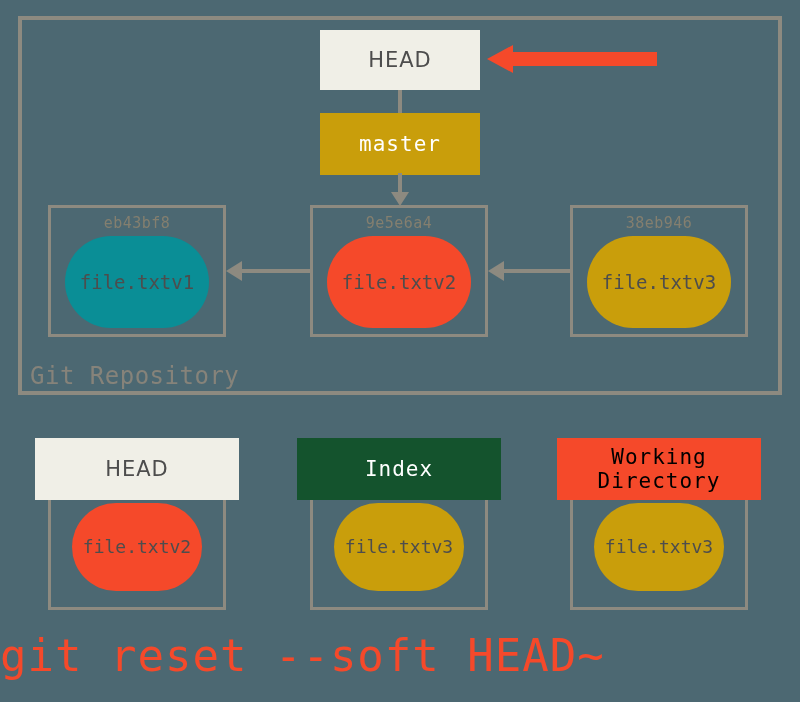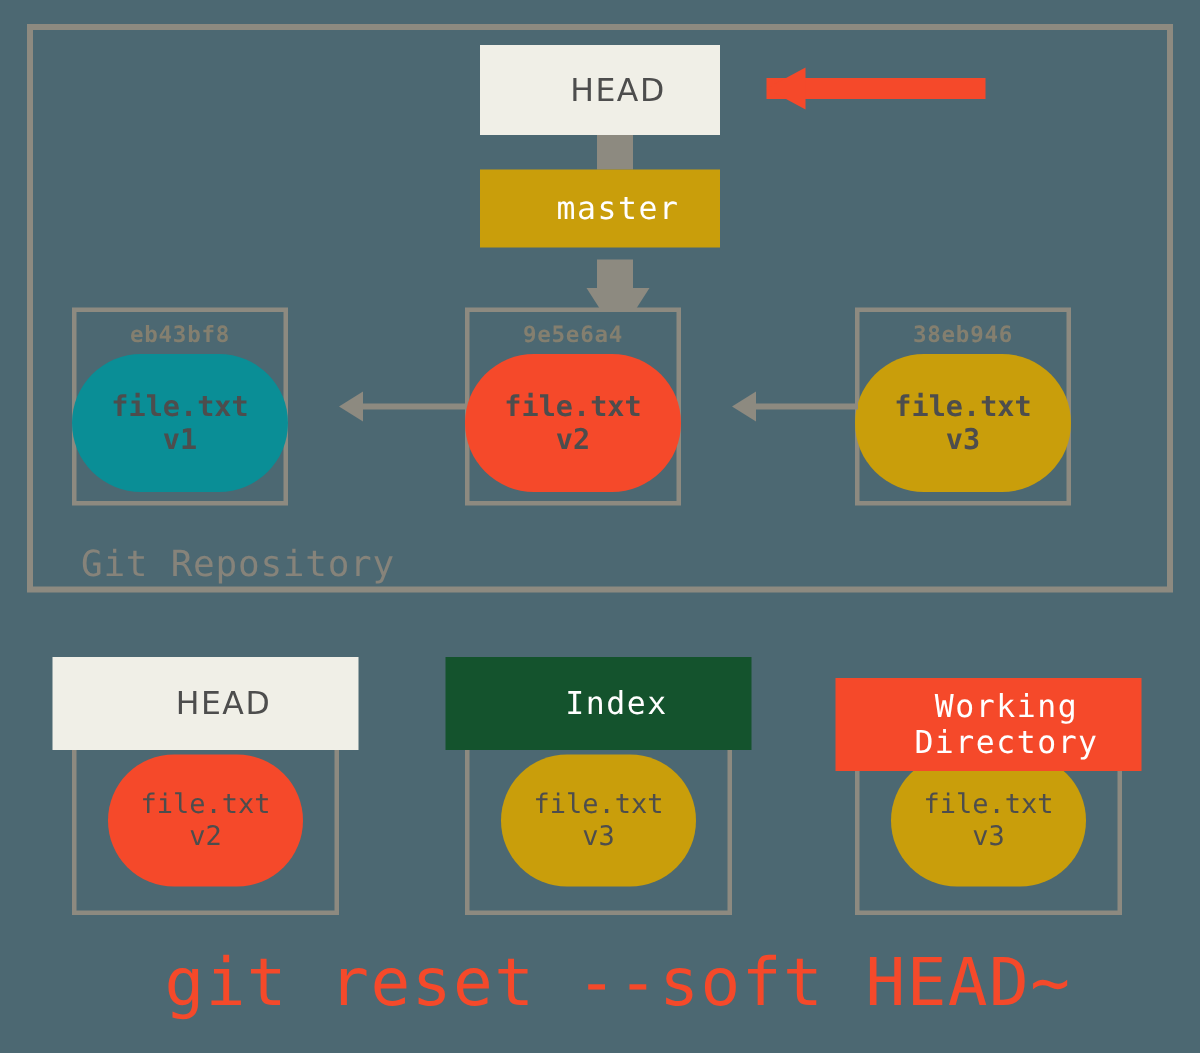--- a/index.html
+++ b/index.html
@@ -11,21 +11,21 @@
   #stage {
     position: relative;
     width: 800px;
     height: 702px;
     background: #4c6872;
     overflow: hidden;
     font-family: "DejaVu Sans Mono", "Liberation Mono", monospace;
   }
 
   
-  .abs { position: absolute; box-sizing: border-box; padding-left: 24px; }
+  .abs { position: absolute; box-sizing: border-box; }
 
   
   .repo-frame {
     left: 18px;
     top: 16px;
     width: 764px;
     height: 379px;
     border: 4px solid #8d8a80;
     background: transparent;
   }
@@ -53,21 +53,21 @@
     font-size: 21px;
     font-family: "DejaVu Sans", "Liberation Sans", sans-serif;
     letter-spacing: 1px;
   }
 
   
   .master-box {
     left: 320px;
     top: 113px;
     width: 160px;
-    height: 52px;
+    height: 62px;
     background: #c99e0b;
     display: flex;
     align-items: center;
     justify-content: center;
     color: #ffffff;
     font-size: 21px;
     letter-spacing: 1px;
   }
 
   
@@ -78,46 +78,45 @@
   .varrowhead {
     width: 0;
     height: 0;
     border-left: 9px solid transparent;
     border-right: 9px solid transparent;
     border-top: 14px solid #8d8a80;
   }
 
   
   .commit-box {
-    width: 144px;
+    width: 178px;
     height: 132px;
     border: 3px solid #8d8a80;
     background: transparent;
-    font-weight: bold;
   }
   .commit-hash {
     position: absolute;
     left: 0;
     right: 0;
     top: 6px;
     text-align: center;
     font-size: 15px;
     color: #847f6f;
     letter-spacing: 0.5px;
   }
   .blob {
     position: absolute;
     left: 50%;
     transform: translateX(-50%);
     top: 28px;
     width: 144px;
     height: 92px;
     border-radius: 48px;
     display: flex;
-    flex-direction: column;
+    flex-direction: row;
     align-items: center;
     justify-content: center;
     color: #4d4d4d;
     font-size: 19px;
     line-height: 1.18;
     text-align: left;
   }
   .blob-small {
     width: 130px;
     height: 88px;
@@ -178,21 +177,20 @@
     line-height: 1.15;
     letter-spacing: 1px;
   }
   .area-header.two-line { height: 62px; }
 
   
   .command {
     left: 0;
     right: 0;
     top: 630px;
-    text-align: center;
     color: #f5492a;
     font-size: 44px;
     letter-spacing: 1px;
     font-family: "DejaVu Sans Mono", "Liberation Mono", monospace;
     white-space: nowrap;
   }
 </style>
 </head>
 <body>
 
@@ -264,20 +262,20 @@
   <div class="abs area-header" style="left:297px; top:438px; background:#14532d; color:#ffffff;">
     <span>Index</span>
   </div>
 
   <div class="abs area-container" style="left:570px; top:470px;">
     <div class="blob blob-small" style="background:#c99e0b; top:30px;">
       <span class="fname">file.txt</span>
       <span class="fver">v3</span>
     </div>
   </div>
-  <div class="abs area-header two-line" style="left:557px; top:438px; background:#f5492a; color:#ffffff; flex-direction:column;margin-top:14px;">
+  <div class="abs area-header two-line" style="left:557px; top:438px; background:#f5492a; color:#000000; flex-direction:column;">
     <span>Working</span>
     <span>Directory</span>
   </div>
 
   <div class="abs command">git reset --soft HEAD~</div>
 
 </div>
 
 </body></html>

